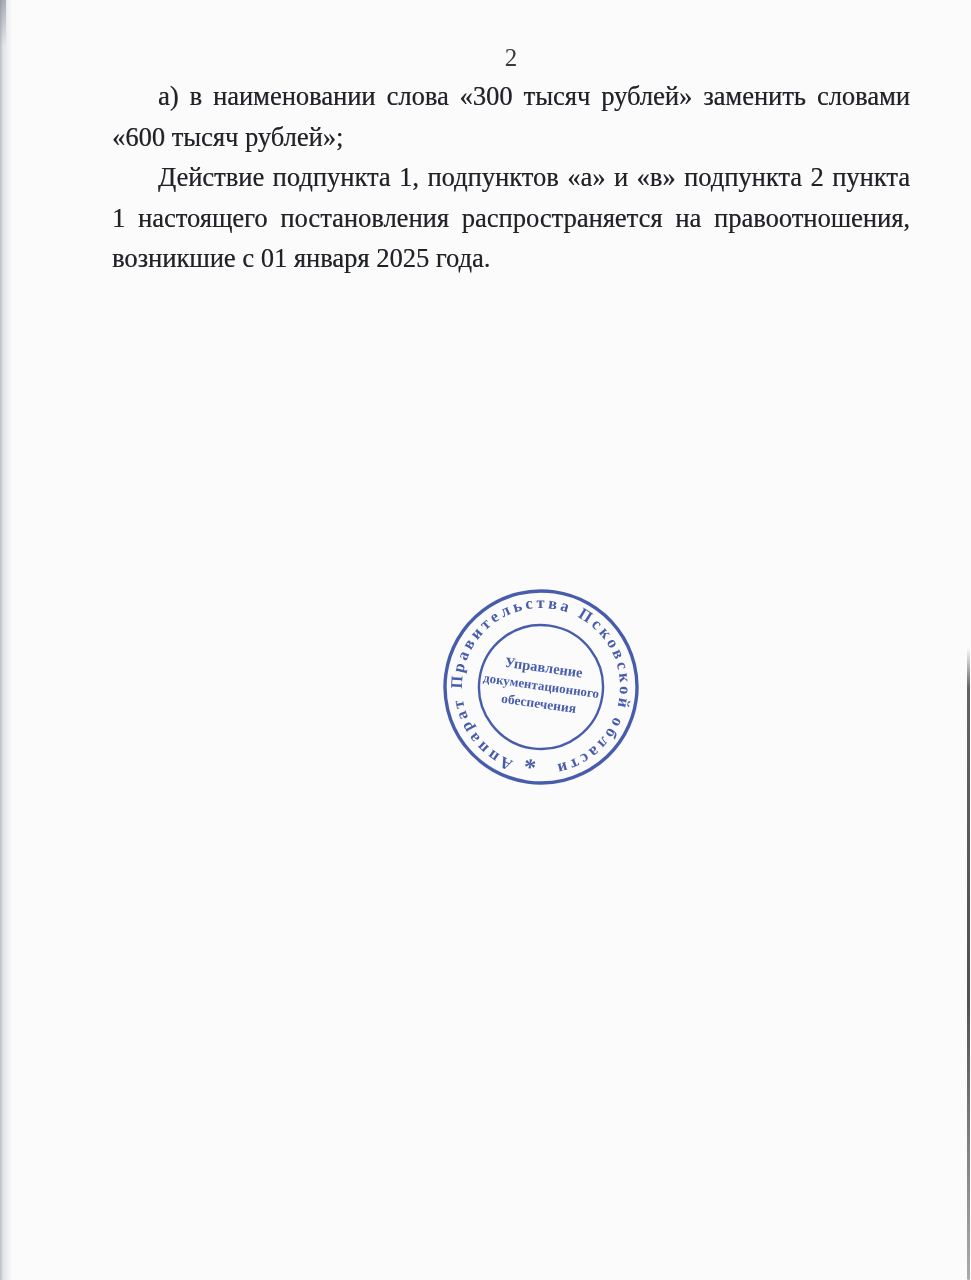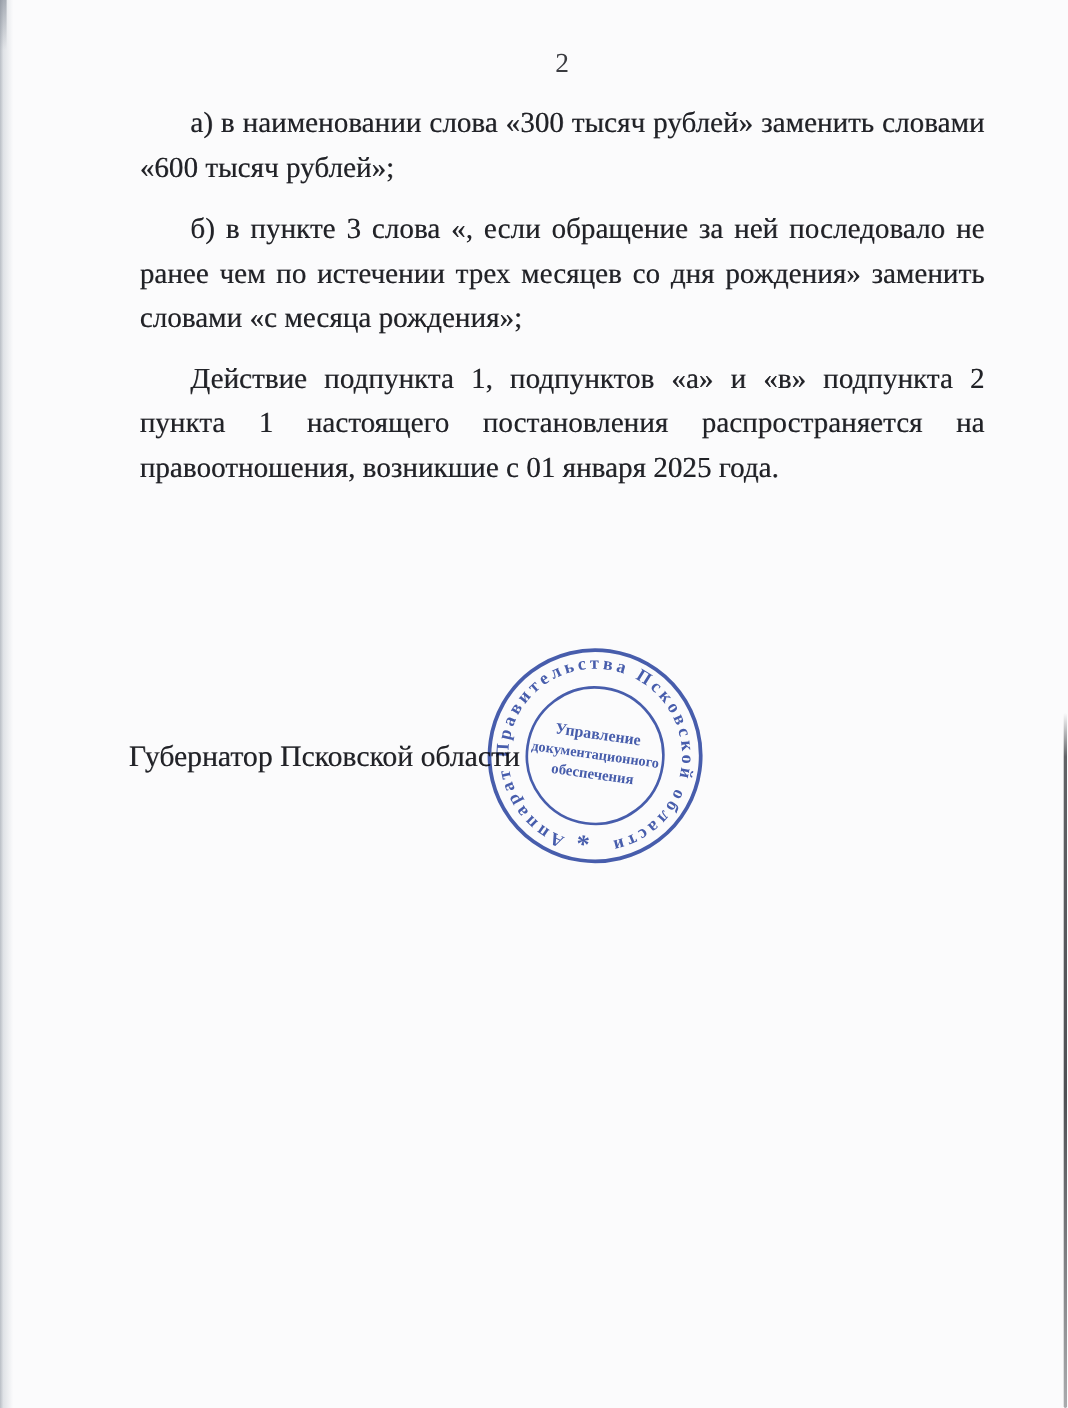--- a/index.html
+++ b/index.html
@@ -53,21 +53,21 @@
     top: 76px;
     left: 112px;
     width: 798px;
     font-size: 26.5px;
     line-height: 40.5px;
     text-align: justify;
     color: #212227;
     text-shadow: 0.4px 0 0 rgba(33,34,39,.55);
   }
   .doc-body p {
-    margin: 15px;
+    margin: 0;
     text-indent: 46px;
     font-family: Liberation Serif, serif;
   }
   .signature-row {
     position: absolute;
     top: 672px;
     left: 117px;
     width: 796px;
     display: flex;
     justify-content: space-between;
@@ -96,26 +96,24 @@
 
 <div class="page">
 
   <div class="edge-left"></div>
   <div class="edge-right"></div>
 
   <div class="page-number">2</div>
 
   <div class="doc-body">
     <p>а) в наименовании слова «300 тысяч рублей» заменить словами «600 тысяч рублей»;</p>
-    <p>б) в пункте 3 слова «, если обращение за ней последовало не ранее чем по истечении трех месяцев со дня рождения» заменить словами «с месяца рождения»;</p>
     <p>Действие подпункта 1, подпунктов «а» и «в» подпункта 2 пункта 1 настоящего постановления распространяется на правоотношения, возникшие с 01 января 2025 года.</p>
   </div>
 
   <div class="signature-row">
-    <span>Губернатор Псковской области</span>
   </div>
 
   <div class="stamp">
     <svg viewBox="0 0 230 230">
       <g transform="rotate(8 115 115)" fill="#3a52a8" stroke="none">
         <circle cx="115" cy="115" r="96" fill="none" stroke="#3a52a8" stroke-width="3.4"></circle>
         <circle cx="115" cy="115" r="62" fill="none" stroke="#3a52a8" stroke-width="2.4"></circle>
         <defs>
           <path id="ringPath" fill="none" d="M 115 194 A 79 79 0 1 1 115 36 A 79 79 0 1 1 115 194"></path>
         </defs>

